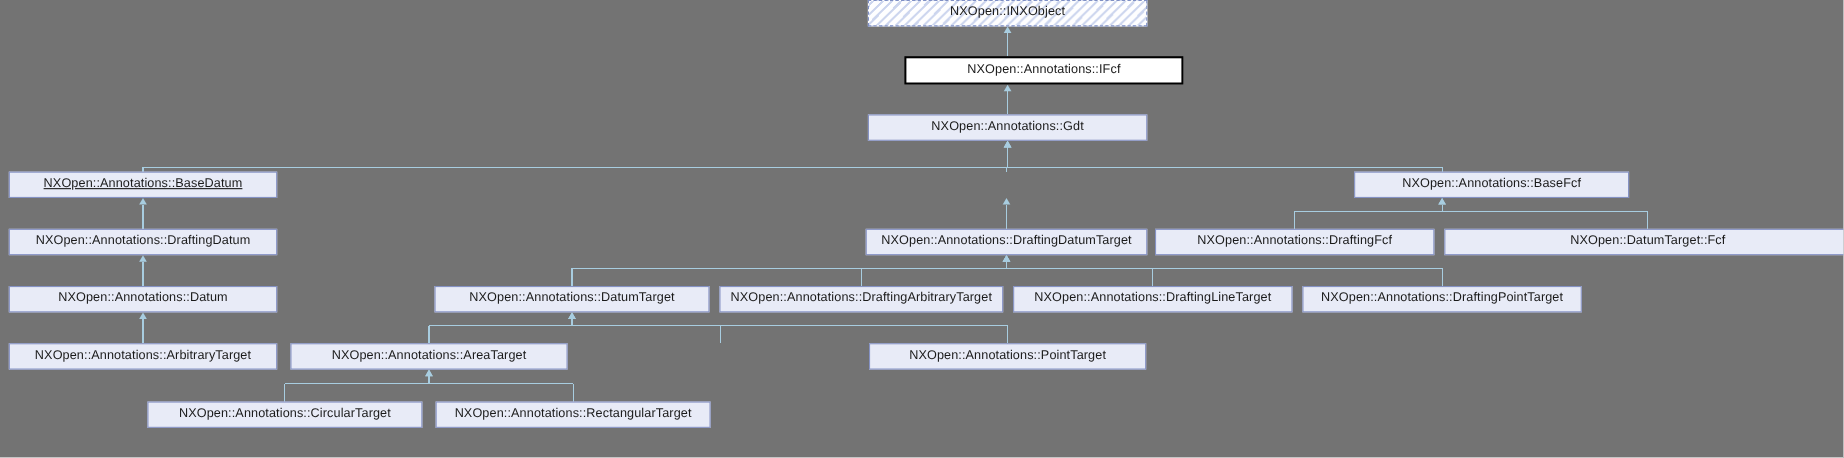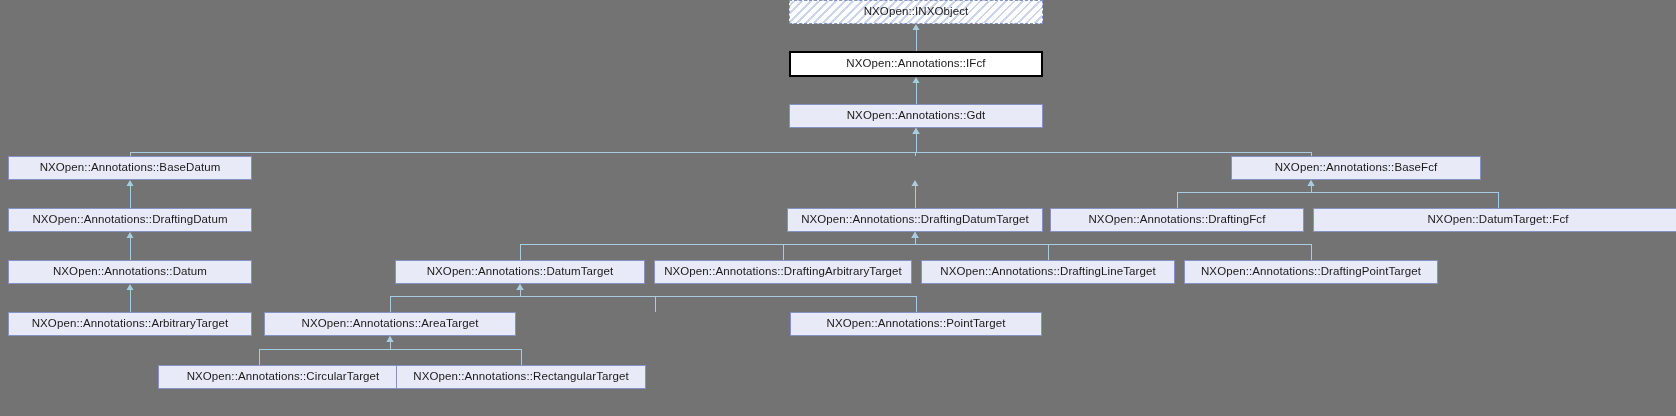--- a/index.html
+++ b/index.html
@@ -179,27 +179,27 @@
       <g>
         <line x1="390" y1="342" x2="390" y2="349" stroke="#a8cde0" stroke-width="1" shape-rendering="crispEdges"></line>
         <polygon points="386.5,342 393.5,342 390,336" fill="#a8cde0"></polygon>
         <line x1="390" y1="349" x2="521" y2="349" stroke="#a8cde0" stroke-width="1" shape-rendering="crispEdges"></line>
         <line x1="521" y1="349" x2="521" y2="365" stroke="#a8cde0" stroke-width="1" shape-rendering="crispEdges"></line>
       </g>
     </svg>
 <div class="node external" style="left: 789px; top: 0px; width: 254px; height: 24px;">
       <span class="label">NXOpen::INXObject</span>
     </div>
-    <div class="node current" style="left: 789px; top: 51px; width: 254px; height: 26px;">
+    <div class="node current" style="left: 822px; top: 51px; width: 254px; height: 26px;">
       <span class="label">NXOpen::Annotations::IFcf</span>
     </div>
     <div class="node normal" style="left: 789px; top: 104px; width: 254px; height: 24px;">
       <span class="label">NXOpen::Annotations::Gdt</span>
     </div>
-    <div class="node normal" style="left: 8px; top: 156px; width: 244px; height: 24px;">
+    <div class="node normal" style="left: 8px; top: 156px; width: 244px; height: 24px; text-decoration: underline;">
       <span class="label">NXOpen::Annotations::BaseDatum</span>
     </div>
     <div class="node normal" style="left: 1186px; top: 156px; width: 250px; height: 24px; margin-left: 45px;">
       <span class="label">NXOpen::Annotations::BaseFcf</span>
     </div>
     <div class="node normal" style="left: 8px; top: 208px; width: 244px; height: 24px;">
       <span class="label">NXOpen::Annotations::DraftingDatum</span>
     </div>
     <div class="node normal" style="left: 787px; top: 208px; width: 256px; height: 24px;">
       <span class="label">NXOpen::Annotations::DraftingDatumTarget</span>
@@ -227,19 +227,19 @@
     </div>
     <div class="node normal" style="left: 8px; top: 312px; width: 244px; height: 24px;">
       <span class="label">NXOpen::Annotations::ArbitraryTarget</span>
     </div>
     <div class="node normal" style="left: 264px; top: 312px; width: 252px; height: 24px;">
       <span class="label">NXOpen::Annotations::AreaTarget</span>
     </div>
     <div class="node normal" style="left: 790px; top: 312px; width: 252px; height: 24px;">
       <span class="label">NXOpen::Annotations::PointTarget</span>
     </div>
-    <div class="node normal" style="left: 134px; top: 365px; width: 250px; height: 24px; margin-left: 24px;">
+    <div class="node normal" style="left: 134px; top: 365px; width: 250px; height: 24px;">
       <span class="label">NXOpen::Annotations::CircularTarget</span>
     </div>
     <div class="node normal" style="left: 396px; top: 365px; width: 250px; height: 24px;">
       <span class="label">NXOpen::Annotations::RectangularTarget</span>
     </div>
   </div>
 
 </body></html>

